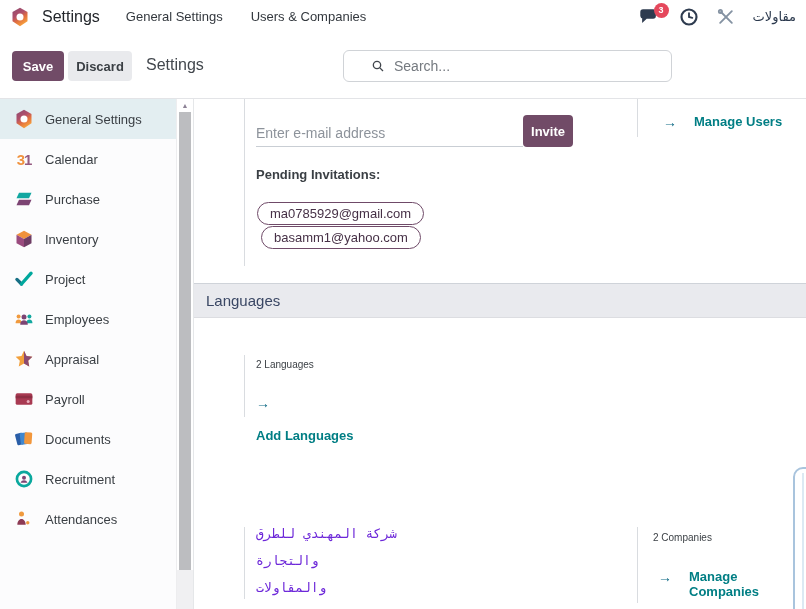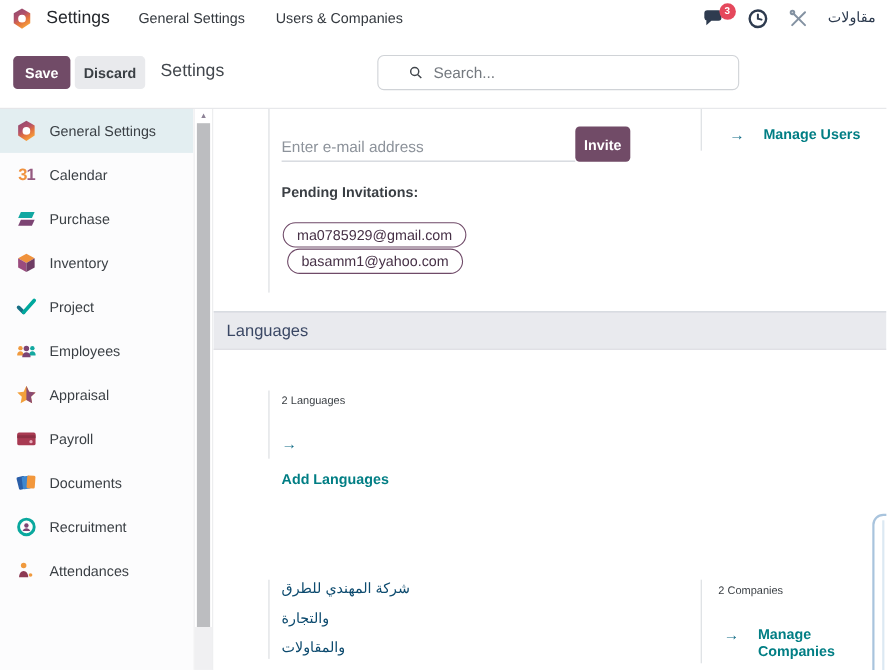--- a/index.html
+++ b/index.html
@@ -61,22 +61,22 @@
   .tlink { position:absolute; display:flex; gap:17px; align-items:flex-start; cursor:pointer;
     color:#017E84; font-weight:bold; font-size:13px; }
   .arr::before { content:"\2192"; color:#0e6a85; font-weight:bold; font-size:14px; }
   .pending-label { position:absolute; left:62px; top:68px; font-weight:bold; color:#3a3f44; }
   .pill { position:absolute; height:23px; line-height:21px; padding:0 12px; border:1px solid #6f4a68;
     border-radius:12px; color:#463046; font-size:13px; background:#fff; }
   .section-header { position:absolute; left:0; right:0; height:35px; background:#e9eaee;
     border-top:1px solid #cfd3d9; border-bottom:1px solid #dcdde1; display:flex; align-items:center;
     padding-left:12px; font-size:15px; color:#3a4764; }
   .count-text { position:absolute; color:#3a3f44; font-size:10px; }
-  .arabic { position:absolute; left:62px; width:160px; color:#0c4a6e; font-size:13px;
-    font-family:Liberation Sans, sans-serif; text-align:left; line-height:27px; }
+  .arabic { position:absolute; left:62px; width:160px; color:#6d28d9; font-size:13px;
+    font-family:Liberation Mono, monospace; text-align:left; line-height:27px; }
   .popup-edge { position:absolute; left:599px; top:368px; width:60px; height:170px;
     border:2px solid #a9c4dd; border-radius:10px; background:#fff; }
   .popup-edge .inner { position:absolute; left:7px; top:4px; bottom:4px; width:2px; background:#dce9f3; }
 </style>
 </head>
 <body>
 
 <div class="topnav">
   <svg class="logo" viewBox="0 0 24 24">
     <defs>

